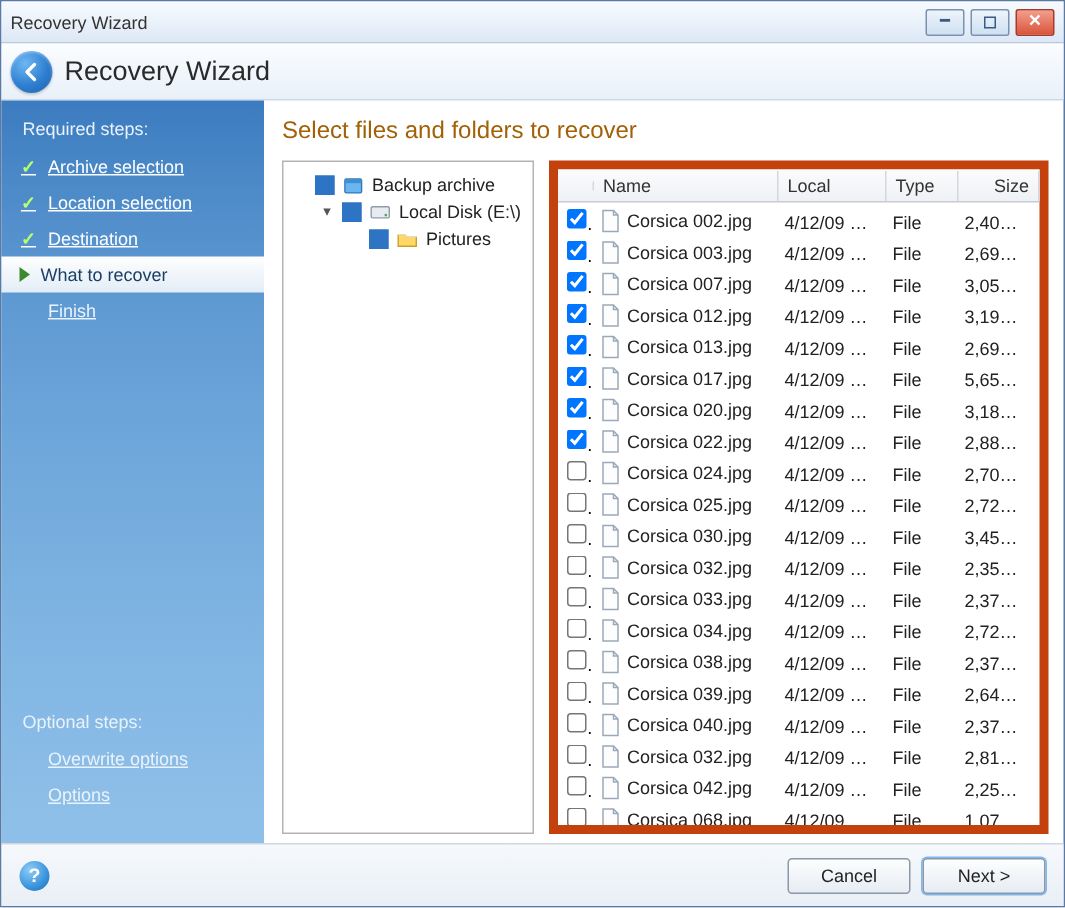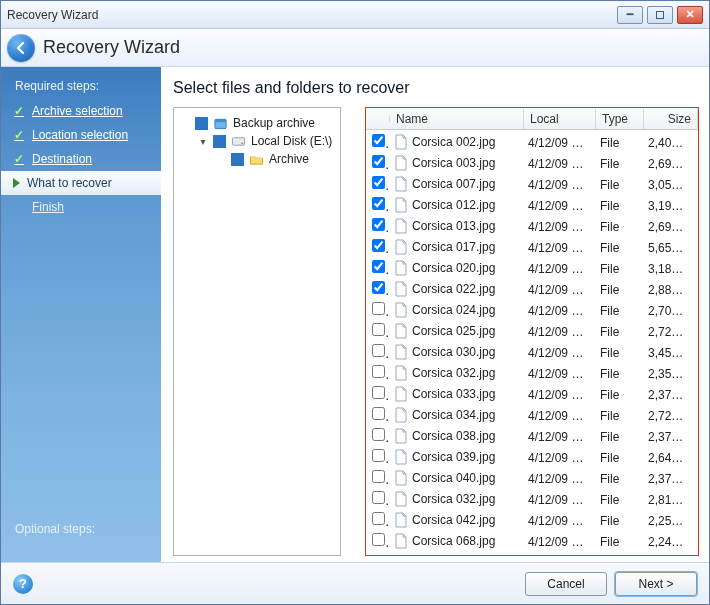--- a/index.html
+++ b/index.html
@@ -45,21 +45,21 @@
     width: 28px; height: 28px; border-radius: 50%;
     background: radial-gradient(circle at 35% 30%, #6fb7f3, #2e7fd1 55%, #1e5fa7);
     display:flex; align-items:center; justify-content:center;
     color:#fff; box-shadow: inset 0 1px 2px rgba(255,255,255,.4), 0 1px 2px rgba(0,0,0,.2);
   }
   .header-title { font-size: 18px; color: #2a2a2a; font-weight: 400; }
 
   
   .body { flex:1; display:flex; min-height:0; }
   .sidebar {
-    width: 160px;
+    width: 175px;
     background: linear-gradient(180deg,#3b7bbf 0%, #4a88c7 10%, #5d98d1 25%, #6da6da 45%, #7fb4e2 70%, #8fc0e9 100%);
     color: #fff; padding: 8px 0; font-size: 12px;
     display:flex; flex-direction:column;
   }
   .side-heading {
     padding: 4px 14px 6px; color: #e8f2fb; font-size: 12px;
   }
   .side-step {
     display:flex; align-items:center; gap:7px;
     padding: 5px 12px; color:#fff; cursor: default;
@@ -72,40 +72,40 @@
   .side-step.active {
     background: linear-gradient(#fefefe,#e3edf7);
     color:#1a3f66; text-decoration:none; border-radius: 0;
   }
   .side-step.pending { color:#eaf3fc; }
   .side-step.pending .chk { visibility:hidden; }
   .side-space { flex:1; }
 
   
   .main { flex:1; display:flex; flex-direction:column; padding: 10px 10px 6px 12px; min-width:0; }
-  .main-heading { color:#0f172a; font-size:16px; font-weight:400; padding:2px 0 10px; }
-  .panels { flex:1; display:flex; gap:24px; min-height:0; }
+  .main-heading { color:#a16207; font-size:16px; font-weight:400; padding:2px 0 10px; }
+  .panels { flex:1; display:flex; gap:10px; min-height:0; }
 
   .tree {
     width: 168px; border:1px solid #b3b3b3; background:#fff;
     padding: 6px 4px; overflow:auto;
   }
   .tree-row { display:flex; align-items:center; gap:5px; padding:2px 2px; white-space:nowrap; }
   .tree-row .toggle { width:10px; text-align:center; color:#555; font-size:10px; cursor:default; }
   .tree-row .tcheck {
     width:13px;height:13px;border:1px solid #6b8db6;background:#fff;position:relative;display:inline-block;
   }
   .tree-row .tcheck.filled { background:#2d74c4; border-color:#2d74c4; }
   .tree-row .label { color:#222; }
 
   .folder-svg {
     width:15px;height:13px;display:inline-block;
   }
   .file-list-wrap {
-    flex:1; border:1px solid #c2410c; background:#fff; display:flex; flex-direction:column; min-width:0;
+    flex:1; border:6px solid #c2410c; background:#fff; display:flex; flex-direction:column; min-width:0;
   }
   .file-header {
     display:flex; background:linear-gradient(#fcfcfd,#eef1f5);
     border-bottom:1px solid #c8ccd2; font-size:12px; color:#333;
     height:22px; align-items:center; flex-shrink:0;
   }
   .file-header .hcell {
     padding: 3px 6px; border-right:1px solid #d4d8de;
     overflow:hidden; text-overflow:ellipsis; white-space:nowrap;
   }
@@ -201,20 +201,30 @@
             <span class="arrow-marker"></span>
             <span>What to recover</span>
           </div>
           <div class="side-step pending">
             <span class="chk">✓</span>
             <span>Finish</span>
           </div>
         </div>
       <div class="side-space"></div>
       <div class="side-heading">Optional steps:</div>
+      <div id="optional-steps">
+          <div class="side-step pending">
+            <span class="chk"></span>
+            <span>Overwrite options</span>
+          </div>
+          <div class="side-step pending">
+            <span class="chk"></span>
+            <span>Options</span>
+          </div>
+        </div>
       <div style="height:12px"></div>
     </div>
 
     <div class="main">
       <div class="main-heading">Select files and folders to recover</div>
 
       <div class="panels">
 
         <div class="tree">
           <div id="tree-rows">
@@ -233,21 +243,21 @@
                   <use href="#drive-icon"></use>
                 </svg>
                 <span class="label">Local Disk (E:\)</span>
               </div>
               <div class="tree-row" style="padding-left: 38px;">
                 <span class="toggle"></span>
                 <span class="tcheck filled"></span>
                 <svg class="folder-svg" viewBox="0 0 15 14">
                   <use href="#folder-icon"></use>
                 </svg>
-                <span class="label">Archive</span>
+                <span class="label">Pictures</span>
               </div>
             </div>
         </div>
 
         <div class="file-list-wrap">
           <div class="file-header">
             <div class="hcell col-chk-h"></div>
             <div class="hcell col-name">Name</div>
             <div class="hcell col-date">Local</div>
             <div class="hcell col-type">Type</div>
@@ -485,21 +495,21 @@
               <div class="file-row">
                 <div class="cell col-chk"><input type="checkbox" style=""></div>
                 <div class="name-cell col-name">
                   <svg class="file-icon" viewBox="0 0 14 16">
                     <use href="#file-icon"></use>
                   </svg>
                   <span class="cell" style="padding-left:0">Corsica 068.jpg</span>
                 </div>
                 <div class="cell col-date">4/12/09 7:...</div>
                 <div class="cell col-type">File</div>
-                <div class="cell col-size">2,248 ...</div>
+                <div class="cell col-size">1,079 ...</div>
               </div>
             </div>
         </div>
       </div>
     </div>
 
   </div>
 
   <div class="footer">
     <div class="help-ic">

